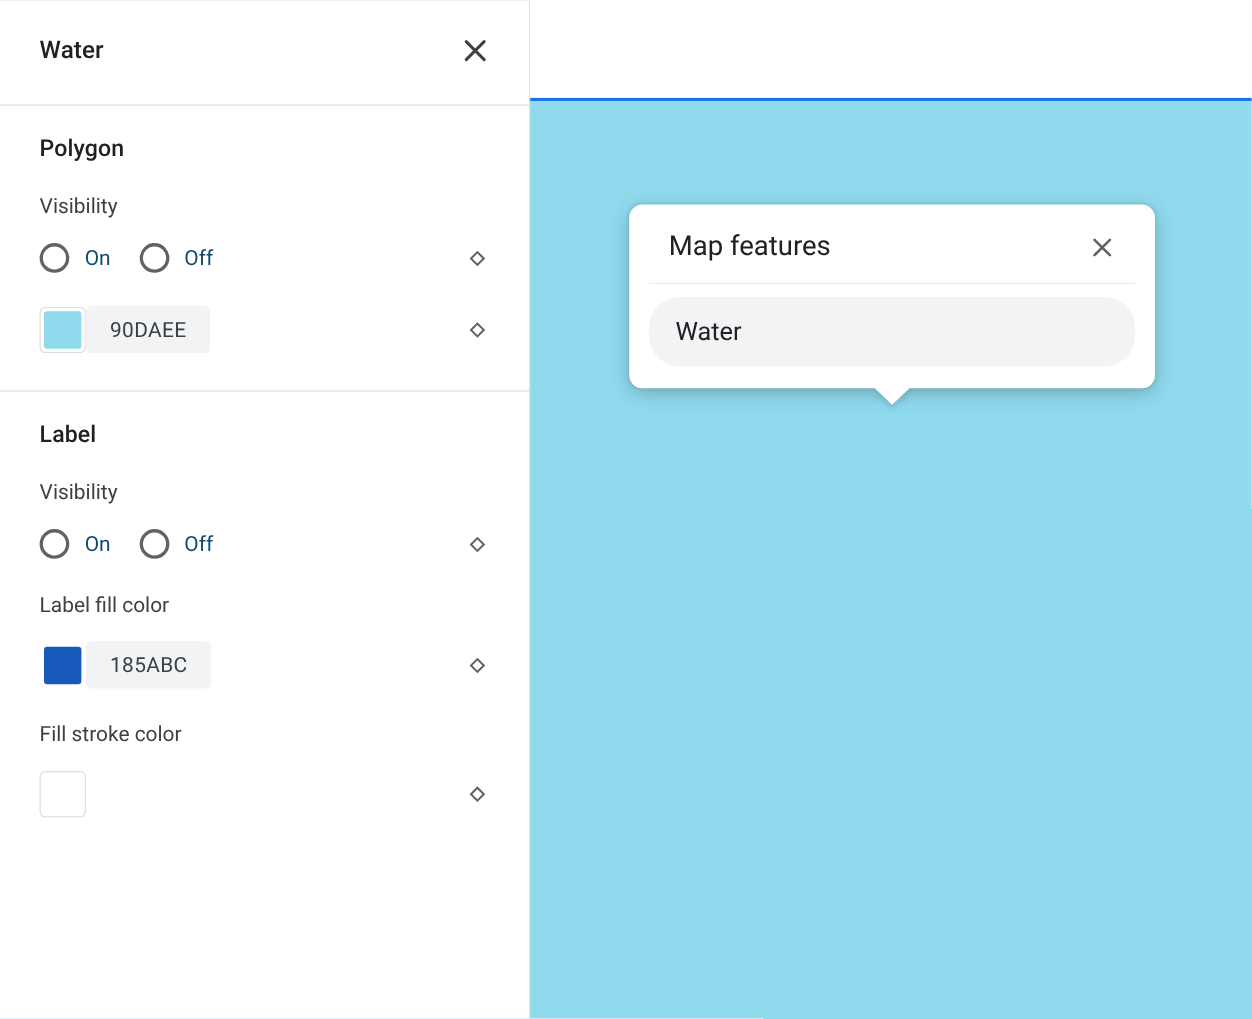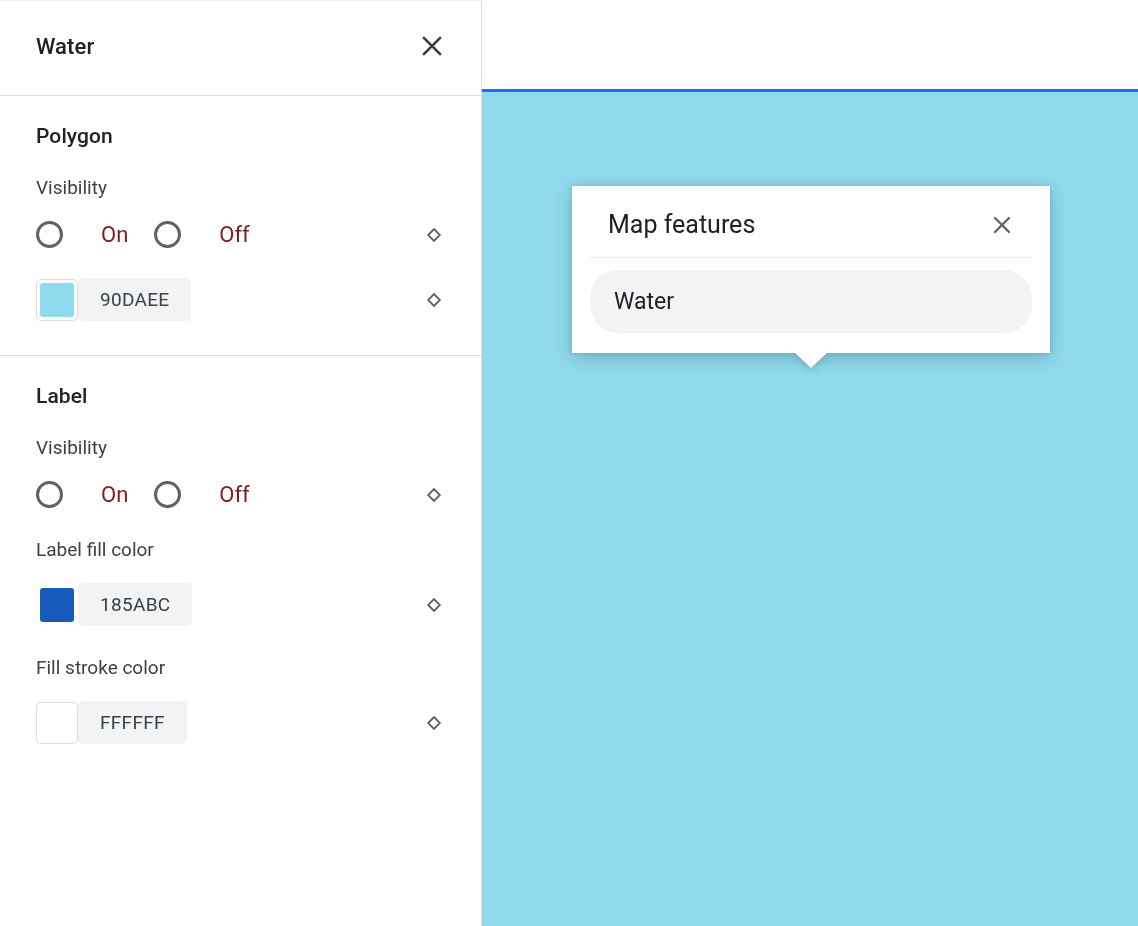--- a/index.html
+++ b/index.html
@@ -87,24 +87,23 @@
     .radio-circle {
       width: 27px;
       height: 27px;
       border: 3px solid #5f6368;
       border-radius: 50%;
       display: flex;
       align-items: center;
       justify-content: center;
     }
     .radio-label {
-      font-size: 22px;
-      color: #7f1d1d;
+      font-size: 19px;
+      color: #0c4a6e;
       margin-right: 16px;
-      margin-left: 24px;
     }
     .diamond {
       width: 22px;
       height: 22px;
       display: flex;
       align-items: center;
       justify-content: center;
       cursor: pointer;
       color: #5f6368;
     }
@@ -152,21 +151,21 @@
       flex: 1;
       background: #90daee;
       position: relative;
     }
     .popup {
       position: absolute;
       top: 94px;
       left: 90px;
       width: 478px;
       background: #fff;
-      border-radius: 0;
+      border-radius: 12px;
       box-shadow: 0 4px 18px rgba(0,0,0,0.22), 0 0 4px rgba(0,0,0,0.1);
       padding: 24px 18px 20px 18px;
     }
     .popup-header {
       display: flex;
       align-items: center;
       justify-content: space-between;
       padding: 0 18px 18px 18px;
       border-bottom: 1px solid #e8eaed;
     }
@@ -298,21 +297,20 @@
         </svg>
       </div>
     </div>
 
     <div class="field-label">Fill stroke color</div>
     <div class="field-row">
       <div class="color-row">
         <div class="swatch-wrap">
           <div class="swatch" style="background:#FFFFFF"></div>
         </div>
-        <div class="hex-box">FFFFFF</div>
       </div>
       <div class="diamond">
         <svg viewBox="0 0 24 24" fill="none" stroke="currentColor" stroke-width="2">
           <rect x="7.5" y="7.5" width="9" height="9" transform="rotate(45 12 12)"></rect>
         </svg>
       </div>
     </div>
   </div>
 </div>
 

